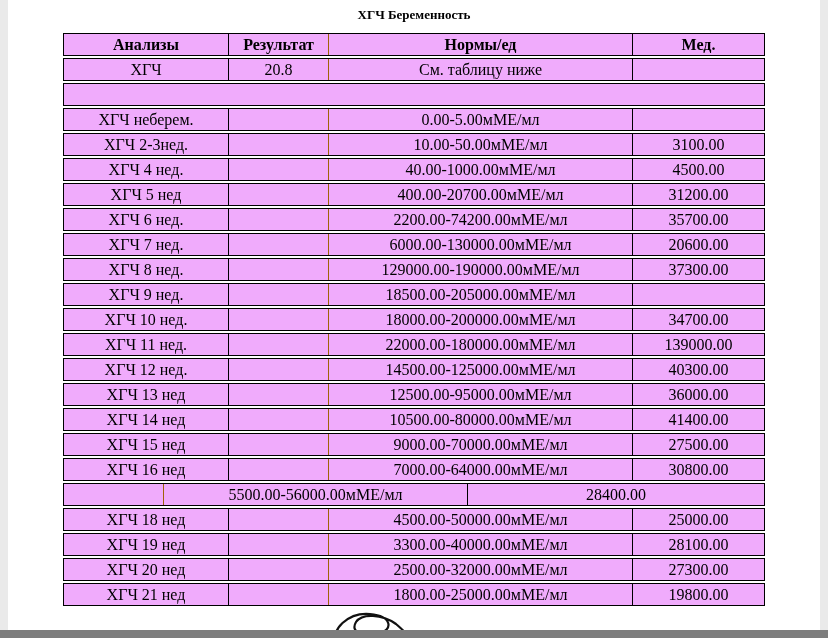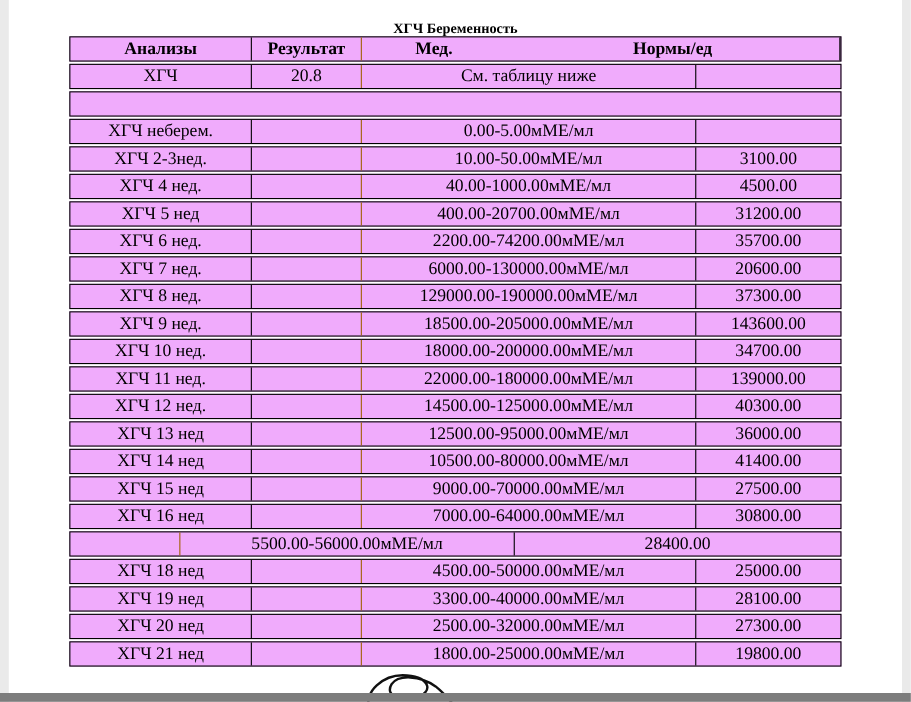--- a/index.html
+++ b/index.html
@@ -7,21 +7,21 @@
     width:828px;height:638px;position:relative;overflow:hidden;
     background:#ffffff;
     font-family:"Liberation Serif","DejaVu Serif",serif;
     color:#000;
   }
   .edge{position:absolute;top:0;bottom:0;width:8px;background:#eaeaea;}
   .edge.left{left:0;}
   .edge.right{right:0;}
   .bottom-bar{position:absolute;left:0;right:0;bottom:0;height:8px;background:#7d7d7d;}
   .doc-title{
-    position:absolute;top:18px;left:8px;width:812px;
+    position:absolute;top:7px;left:8px;width:812px;
     text-align:center;font-weight:bold;font-size:13px;
   }
   .report-table{
     position:absolute;left:63px;top:33px;width:702px;
   }
   .row{
     display:flex;
     border:1px solid #000;
     height:21px;line-height:21px;
     margin-bottom:2px;
@@ -50,22 +50,22 @@
 <div class="edge left"></div>
 <div class="edge right"></div>
 
 <div class="doc-title">ХГЧ Беременность</div>
 
 <div class="report-table">
 
   <div class="row header">
     <div class="cell c-analysis">Анализы</div>
     <div class="cell c-result">Результат</div>
+    <div class="cell c-norm">Нормы/ед</div>
     <div class="cell c-med">Мед.</div>
-    <div class="cell c-norm">Нормы/ед</div>
   </div>
 
   <div class="row">
     <div class="cell c-analysis">ХГЧ</div>
     <div class="cell c-result">20.8</div>
     <div class="cell c-norm">См. таблицу ниже</div>
     <div class="cell c-med"></div>
   </div>
 
   <div class="row spacer"></div>
@@ -110,21 +110,20 @@
       <div class="row">
     <div class="cell c-analysis">ХГЧ 8 нед.</div>
     <div class="cell c-result"></div>
     <div class="cell c-norm">129000.00-190000.00мМЕ/мл</div>
     <div class="cell c-med">37300.00</div>
   </div>
       <div class="row">
     <div class="cell c-analysis">ХГЧ 9 нед.</div>
     <div class="cell c-result"></div>
     <div class="cell c-norm">18500.00-205000.00мМЕ/мл</div>
-    <div class="cell c-med">143600.00</div>
   </div>
       <div class="row">
     <div class="cell c-analysis">ХГЧ 10 нед.</div>
     <div class="cell c-result"></div>
     <div class="cell c-norm">18000.00-200000.00мМЕ/мл</div>
     <div class="cell c-med">34700.00</div>
   </div>
       <div class="row">
     <div class="cell c-analysis">ХГЧ 11 нед.</div>
     <div class="cell c-result"></div>

